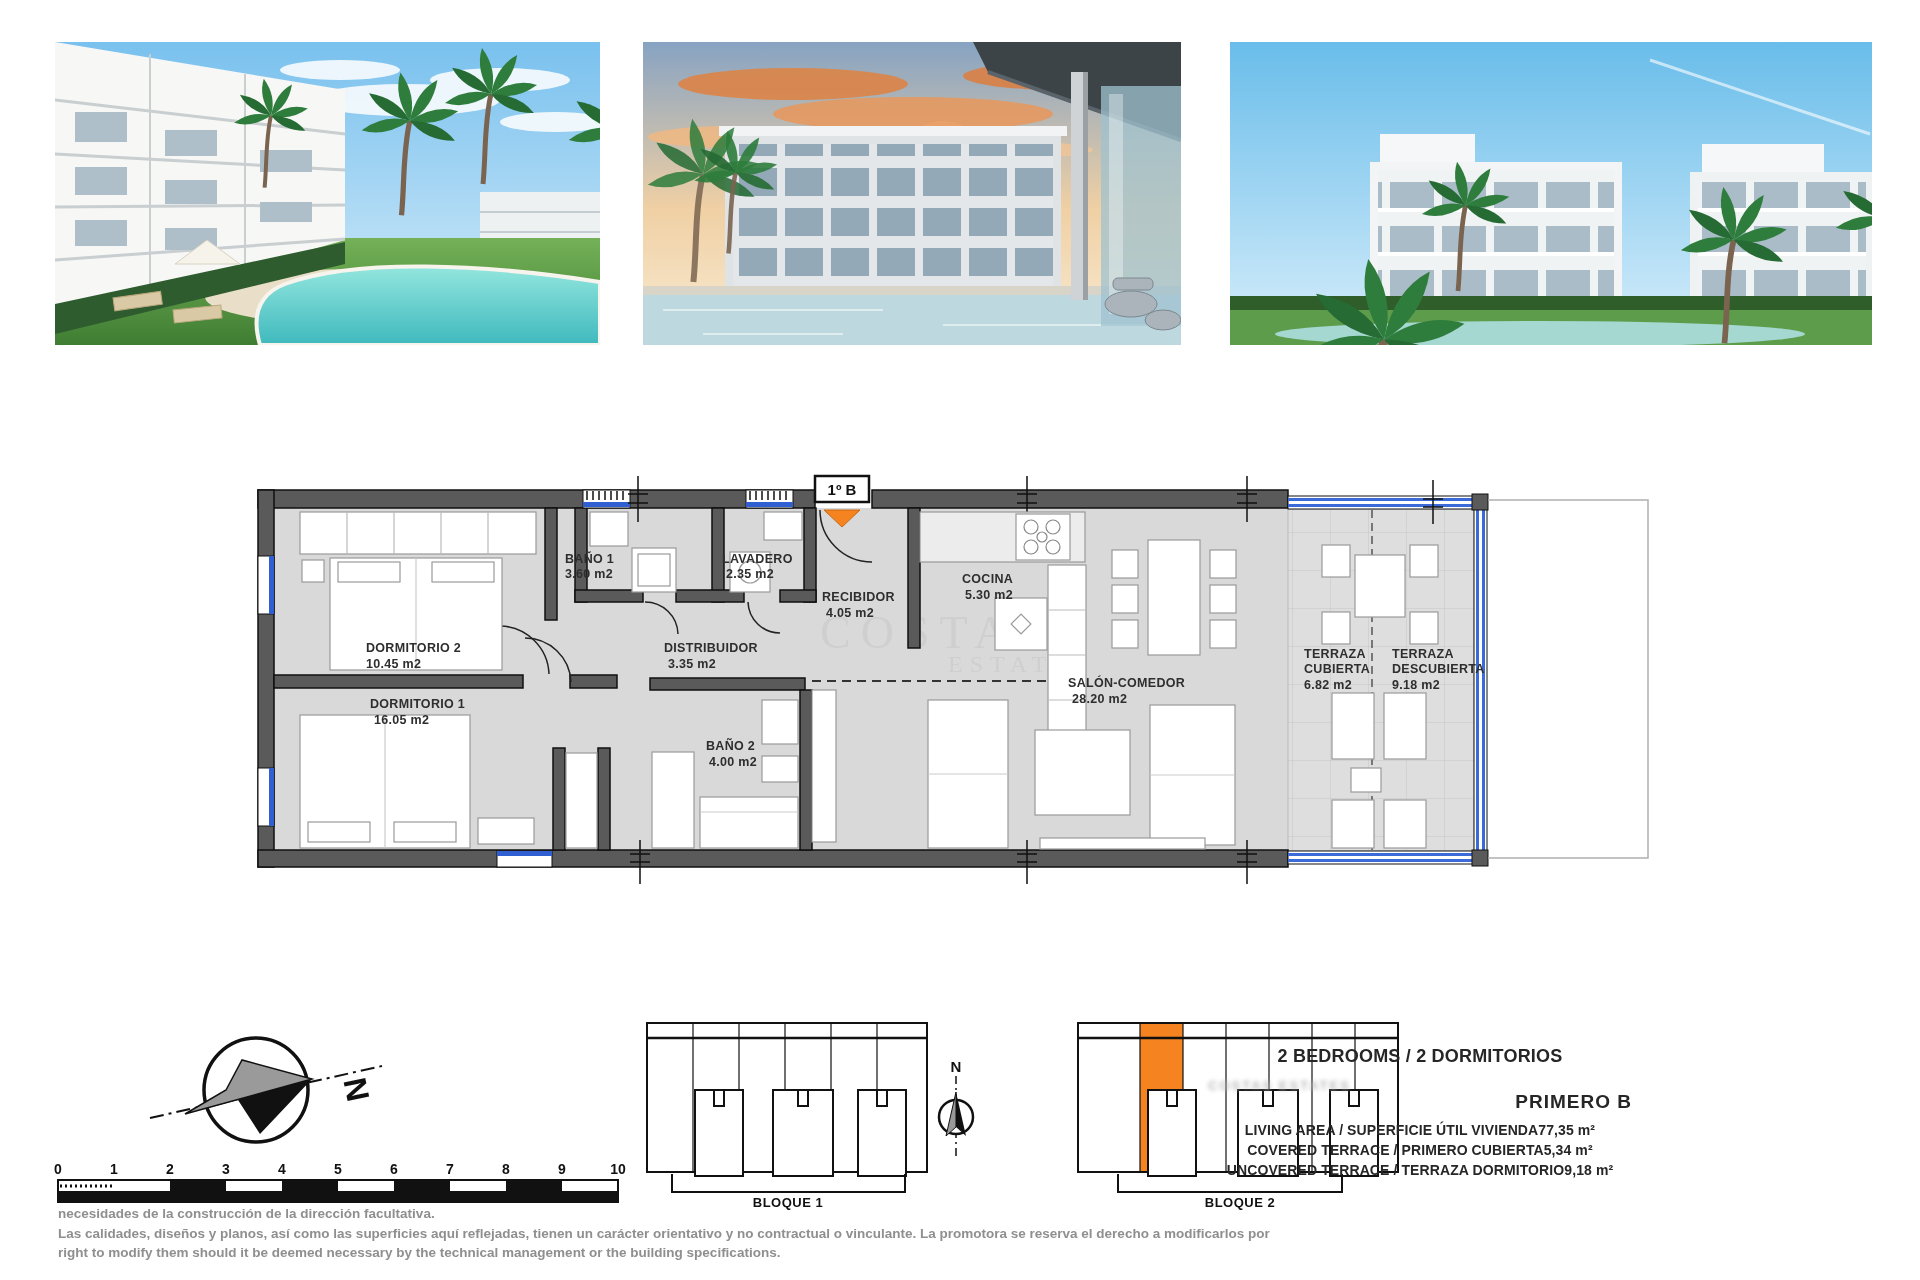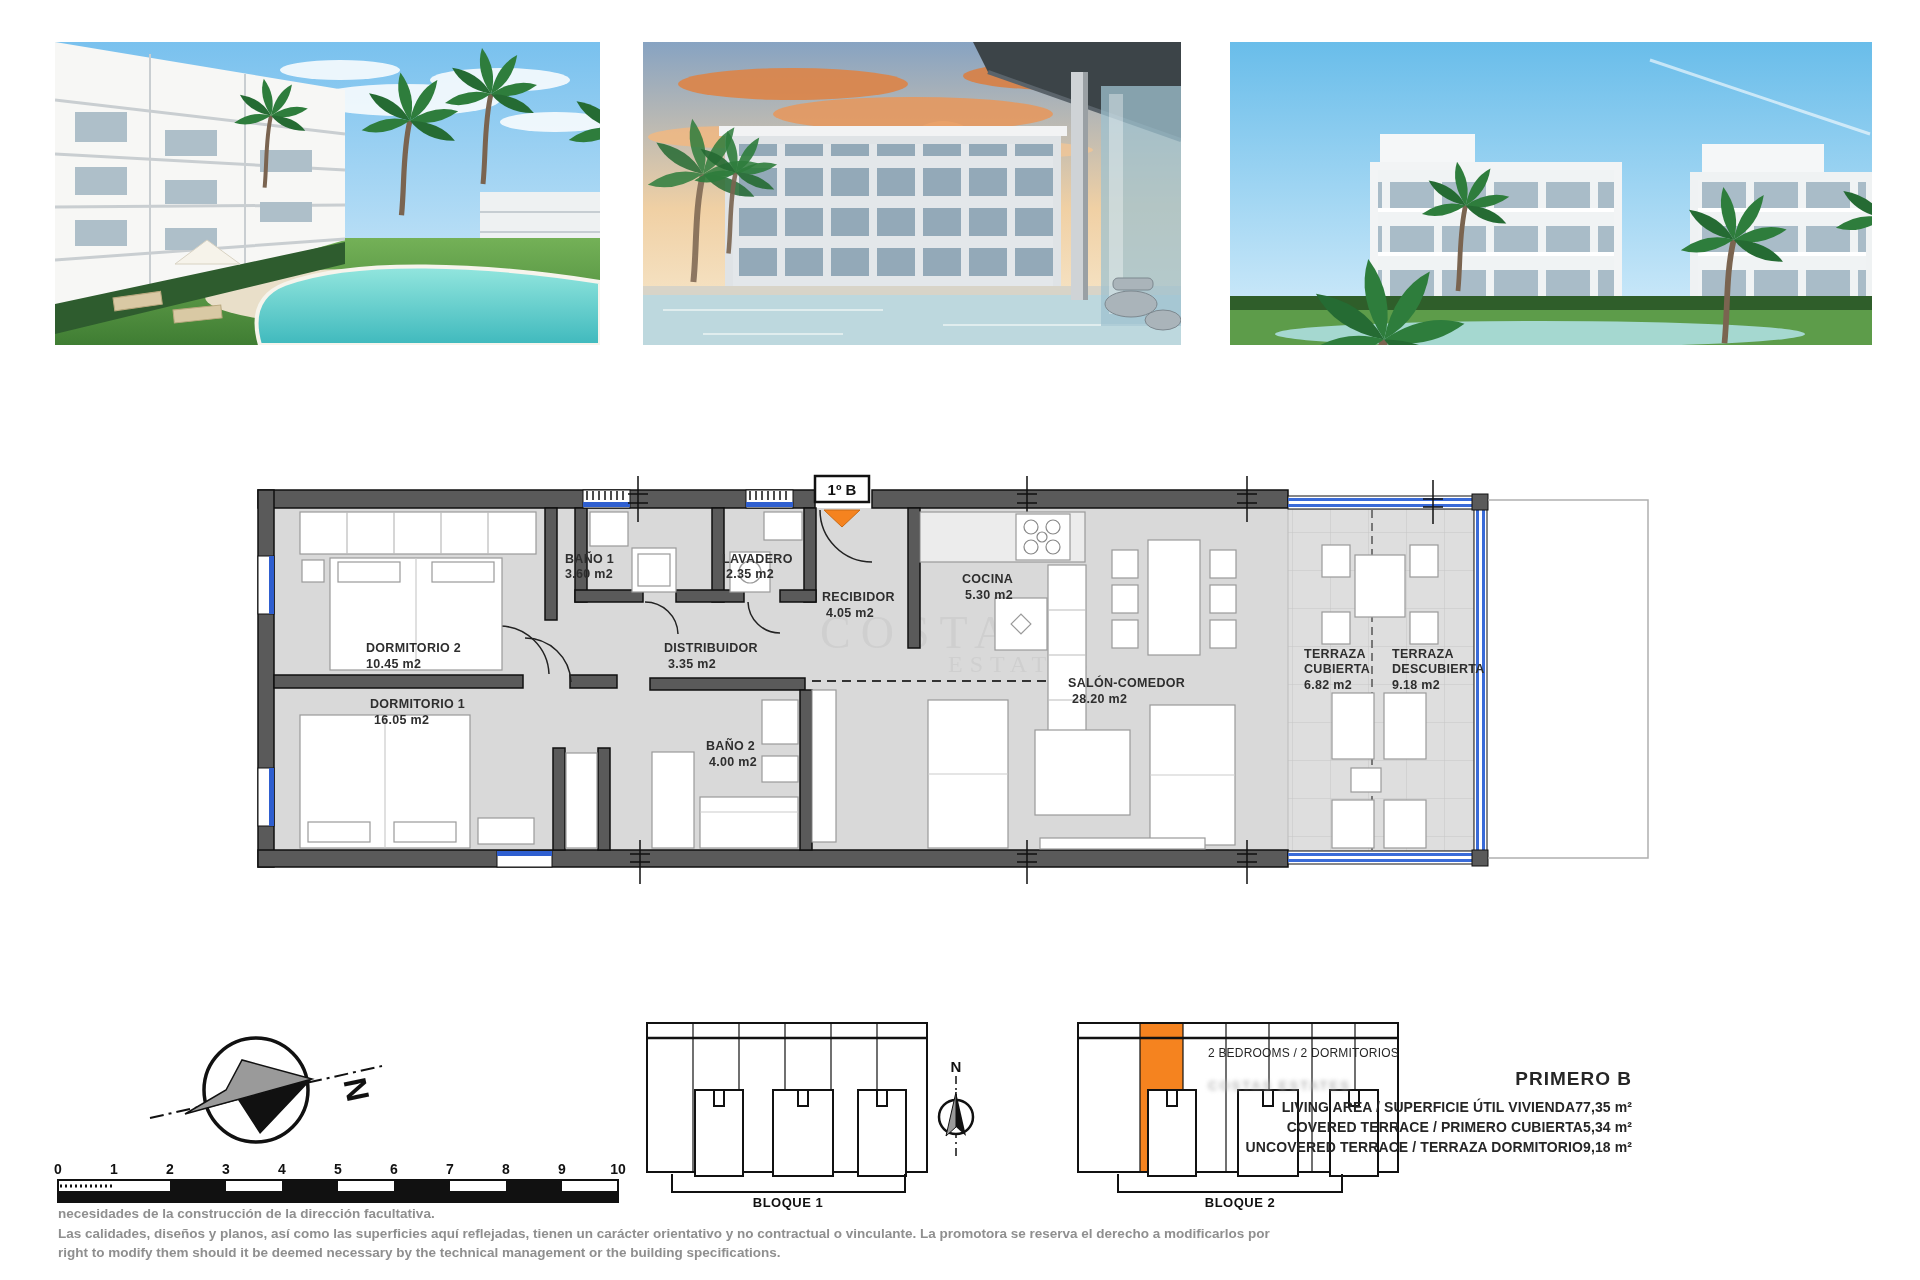--- a/index.html
+++ b/index.html
@@ -8,24 +8,24 @@
   .abs{position:absolute;}
   svg text{font-family:"Liberation Sans",sans-serif;}
   .plab{font-weight:700;font-size:12.5px;fill:#2e2e2e;letter-spacing:.3px;}
   .wmark{font-family:"Liberation Serif",serif;fill:#cccccc;opacity:.75;}
   .tick{font-weight:700;font-size:14px;fill:#111;}
   .bloq{font-weight:700;font-size:13px;fill:#111;letter-spacing:.5px;}
   .nlet{font-weight:700;fill:#111;}
   .unitlab{font-weight:700;font-size:15px;fill:#111;}
   
   .specs{position:absolute;left:1208px;top:1046px;width:424px;color:#262626;}
-  .specs .beds{font-size:12px;font-weight:400;text-align:left;letter-spacing:.2px;}
-  .specs .unit{font-size:19px;font-weight:700;text-align:right;margin-top:8px;letter-spacing:1px;}
+  .specs .beds{font-size:18px;font-weight:700;text-align:center;letter-spacing:.2px;}
+  .specs .unit{font-size:19px;font-weight:700;text-align:right;margin-top:24px;letter-spacing:1px;}
   .specs .rows{margin-top:7px;}
-  .specs .row{display:flex;justify-content:flex-end;font-size:14px;font-weight:700;
+  .specs .row{display:flex;justify-content:center;font-size:14px;font-weight:700;
               line-height:20px;letter-spacing:.1px;}
   .specs .row .v{font-weight:700;}
   .smudge{position:absolute;left:1208px;top:1078px;font-size:13px;color:#b9b9b9;
           filter:blur(2px);font-weight:700;letter-spacing:2px;}
   
   .disc{position:absolute;left:58px;top:1204px;width:1400px;color:#8f8f8f;font-weight:700;
         font-size:13.5px;line-height:19.5px;white-space:nowrap;}
 </style>
 </head>
 <body>

